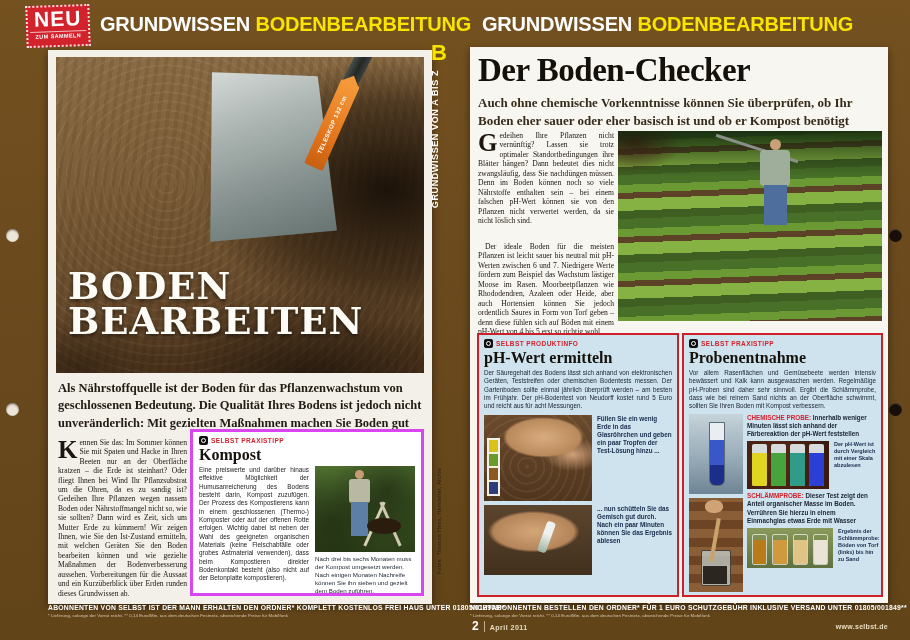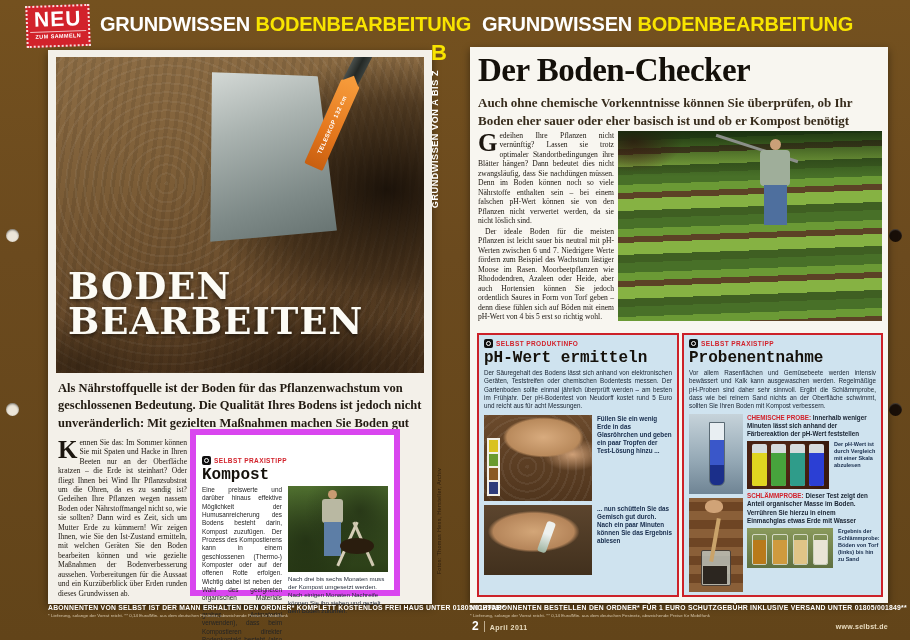--- a/index.html
+++ b/index.html
@@ -32,26 +32,26 @@
   .spade-label::before{content:"";position:absolute;top:-8px;left:1px;border-left:9px solid transparent;border-right:9px solid transparent;border-bottom:9px solid #f59a3a;}
   .spade-label .txt{writing-mode:vertical-rl;transform:rotate(180deg);font-size:6px;font-weight:bold;color:#fff;letter-spacing:.6px;white-space:nowrap;}
   .headline{left:12px;top:212px;color:#fcfbf5;font-family:"DejaVu Serif","Liberation Serif",serif;font-weight:bold;font-size:37px;line-height:.95;letter-spacing:1px;text-shadow:0 2px 4px rgba(0,0,0,.55);}
 
   
   .standfirst{left:10px;top:330px;width:366px;font-family:"Liberation Serif",serif;font-weight:bold;font-size:12.5px;line-height:1.38;color:#221b12;}
   .body-col{left:10px;top:388px;width:129px;font-family:"Liberation Serif",serif;font-size:7.6px;line-height:1.24;text-align:justify;color:#1c160f;}
   .dropcap{float:left;font-family:"Liberation Serif",serif;font-weight:bold;font-size:25px;line-height:.85;padding:1px 2px 0 0;color:#1c160f;}
 
   
-  .tip-yellow{left:142px;top:379px;width:210px;height:167px;background:#fff;border:6px solid #d946ef;box-sizing:border-box;padding:21px 6px;}
+  .tip-yellow{left:142px;top:379px;width:234px;height:167px;background:#fff;border:3px solid #d946ef;box-sizing:border-box;padding:4px 6px;}
   .kicker-row{display:flex;align-items:center;gap:3px;}
   .s-icon{width:9px;height:9px;background:#101010;border-radius:2px;position:relative;flex:0 0 auto;}
   .s-icon::after{content:"";position:absolute;inset:2px;border:1px solid #fff;border-radius:50%;}
   .kicker-red{font-size:6.5px;font-weight:bold;color:#d2222b;letter-spacing:.4px;}
-  .box-title{font-family:Liberation Mono, monospace;font-weight:bold;font-size:16px;color:#15110b;margin:1px 0 2px;}
+  .box-title{font-family:Liberation Serif, serif;font-weight:bold;font-size:16px;color:#15110b;margin:1px 0 2px;}
   .kompost-flex{display:flex;gap:6px;}
   .kompost-text{width:116px;font-size:6.4px;line-height:1.3;text-align:justify;color:#242424;}
   .kompost-right{width:100px;}
   .kompost-photo{position:relative;width:100px;height:86px;overflow:hidden;background:
     radial-gradient(circle at 72% 28%, rgba(0,0,0,.4), transparent 58%),
     radial-gradient(circle at 18% 62%, rgba(0,0,0,.32), transparent 55%),
     linear-gradient(180deg,#50702f 0%,#3c5523 45%,#2b3e17 100%);}
   .kp-head{position:absolute;left:40px;top:4px;width:9px;height:9px;border-radius:50%;background:#c99b72;}
   .kp-shirt{position:absolute;left:34px;top:13px;width:21px;height:24px;border-radius:3px;background:#b9b8a2;}
   .kp-jeans{position:absolute;left:36px;top:36px;width:17px;height:34px;background:#5d7ea6;}
@@ -66,21 +66,21 @@
   .hole{width:13px;height:13px;border-radius:50%;}
   .hole-light{background:#ece5d8;box-shadow:inset 0 1px 2px rgba(0,0,0,.5);}
   .hole-dark{background:#190f08;box-shadow:inset 0 1px 1px rgba(255,255,255,.2);}
   .photo-credit{left:436px;top:468px;writing-mode:vertical-rl;transform:rotate(180deg);font-size:5.5px;color:#2d1e0d;letter-spacing:.3px;white-space:nowrap;}
 
   
   .rp-title{left:8px;top:5px;font-family:"Liberation Serif",serif;font-weight:bold;font-size:33px;letter-spacing:-.5px;color:#14100a;}
   .rp-sub{left:8px;top:47px;width:404px;font-family:"Liberation Serif",serif;font-weight:bold;font-size:13px;line-height:1.35;color:#372c1c;}
   .rp-col{left:8px;top:84px;width:136px;font-family:"Liberation Serif",serif;font-size:7.6px;line-height:1.25;text-align:justify;color:#1c160f;}
   .rp-col p{margin:0;}
-  .rp-col p + p{text-indent:7px;margin-top:1px;}
+  .rp-col p + p{text-indent:7px;margin-top:16px;}
   .garden-photo{left:148px;top:84px;width:264px;height:190px;overflow:hidden;background:
     linear-gradient(180deg, rgba(18,38,12,.85) 0%, rgba(18,38,12,0) 24%),
     radial-gradient(ellipse 70px 45px at 6% 5%, #5e1f1a, transparent 70%),
     repeating-linear-gradient(178deg,#487028 0 10px,#6b9a35 10px 18px,#5c4226 18px 24px,#86b243 24px 36px,#3f5f22 36px 44px);}
   .g-head{position:absolute;left:152px;top:8px;width:11px;height:11px;border-radius:50%;background:#caa078;}
   .g-shirt{position:absolute;left:142px;top:19px;width:30px;height:36px;border-radius:4px;background:#9fae9a;}
   .g-jeans{position:absolute;left:146px;top:54px;width:23px;height:40px;background:#4e6f9e;}
   .g-rake{position:absolute;left:96px;top:16px;width:86px;height:3px;background:#8b8f89;transform:rotate(18deg);}
 
   

